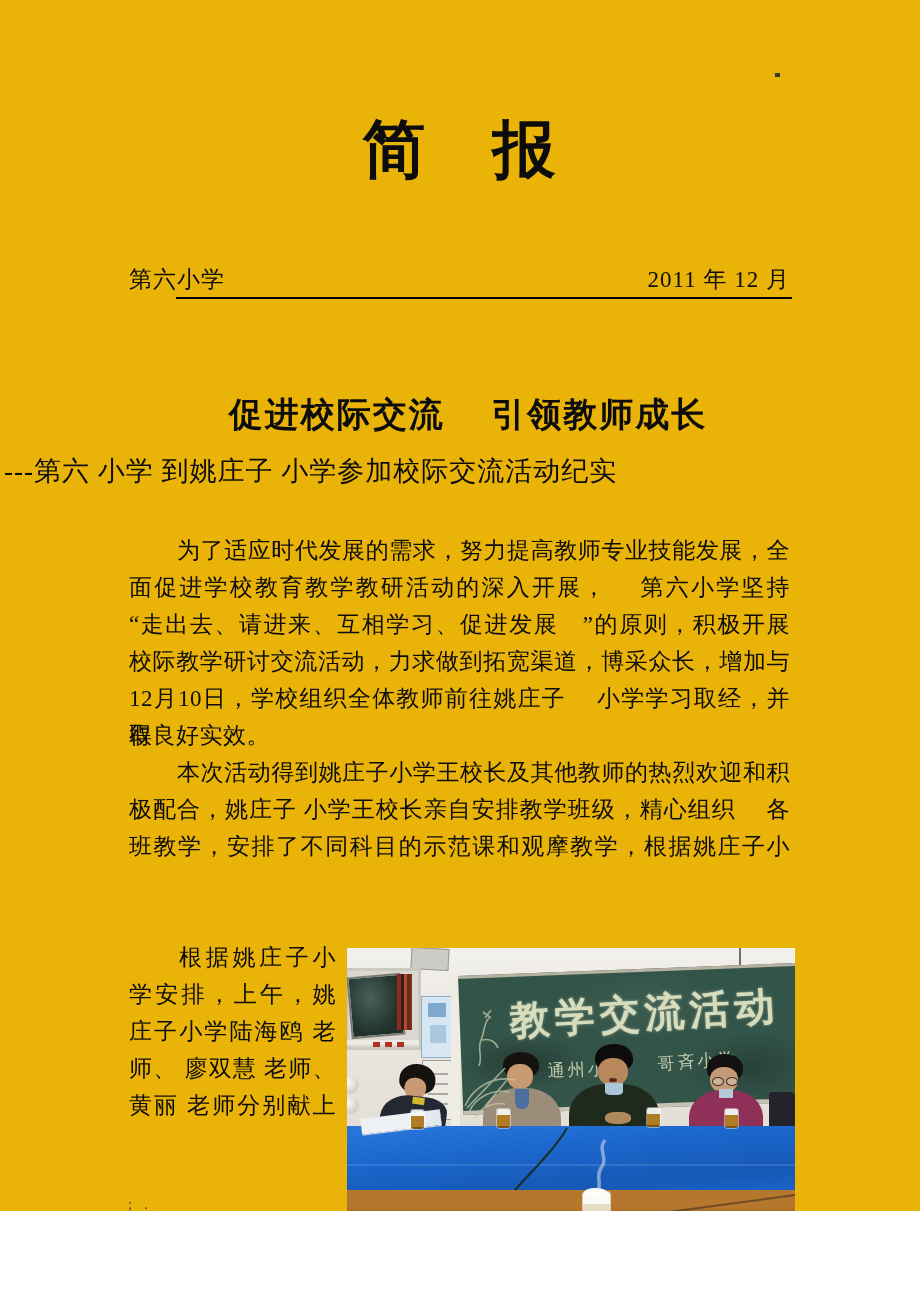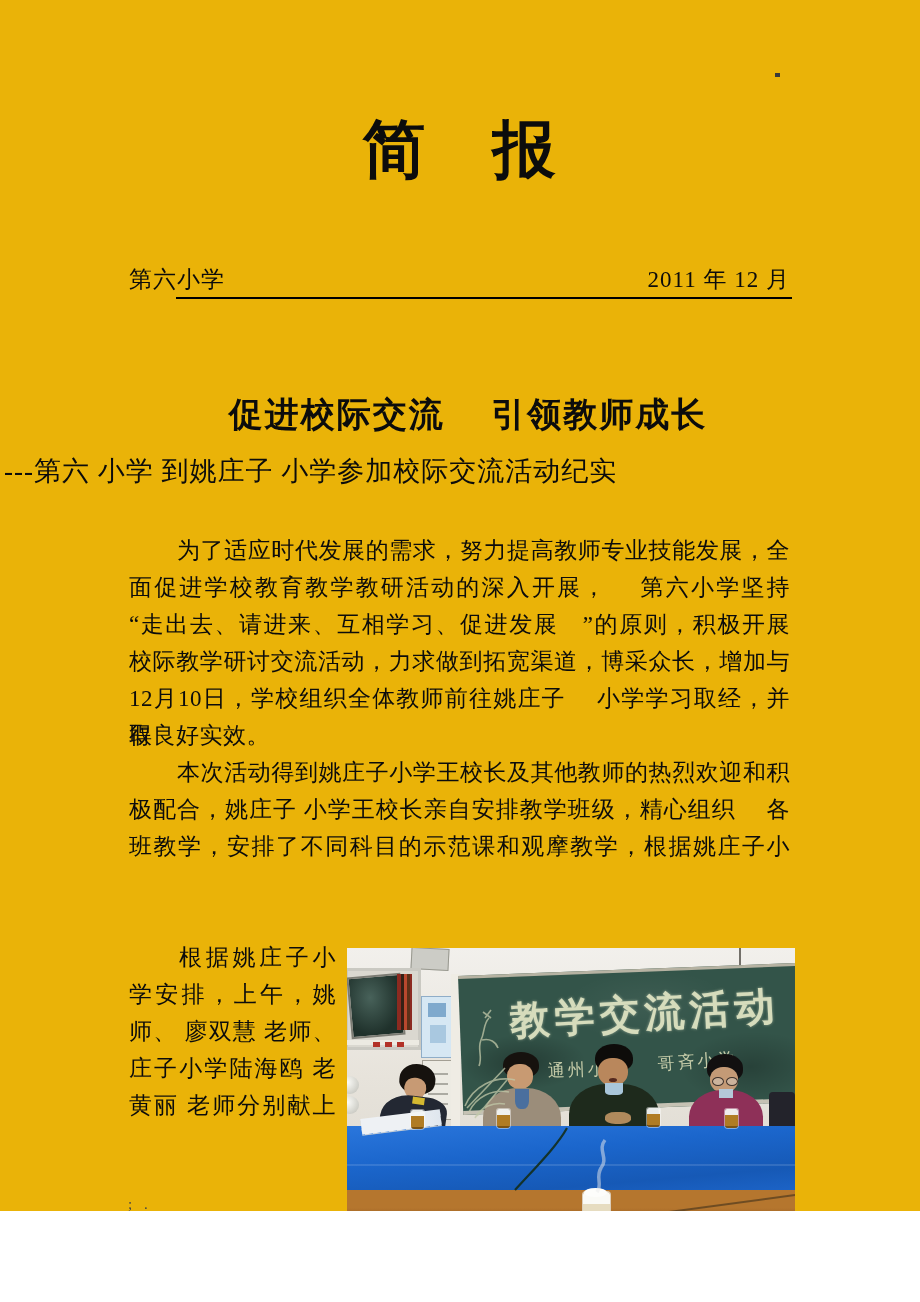--- a/index.html
+++ b/index.html
@@ -145,22 +145,22 @@
     <div class="line just">12月10日，学校组织全体教师前往姚庄子　 小学学习取经，并取</div>
     <div class="line">得良好实效。</div>
     <div class="line just ind1">本次活动得到姚庄子小学王校长及其他教师的热烈欢迎和积</div>
     <div class="line just">极配合，姚庄子 小学王校长亲自安排教学班级，精心组织　 各</div>
     <div class="line just">班教学，安排了不同科目的示范课和观摩教学，根据姚庄子小</div>
   </div>
 
   <div class="abs body-side">
     <div class="line just ind2">根据姚庄子小</div>
     <div class="line just">学安排，上午，姚</div>
+    <div class="line just">庄子小学陆海鸥 老</div>
     <div class="line just">师、 廖双慧 老师、</div>
-    <div class="line just">庄子小学陆海鸥 老</div>
     <div class="line just">黄丽 老师分别献上</div>
   </div>
   <div class="abs stray-bl">;  .</div>
 
   <div class="abs photo">
     <div class="abs rail"></div>
     <div class="abs cable-top"></div>
     <div class="abs speaker"></div>
     <div class="abs tv-frame"></div>
     <div class="abs tv-screen"></div>

